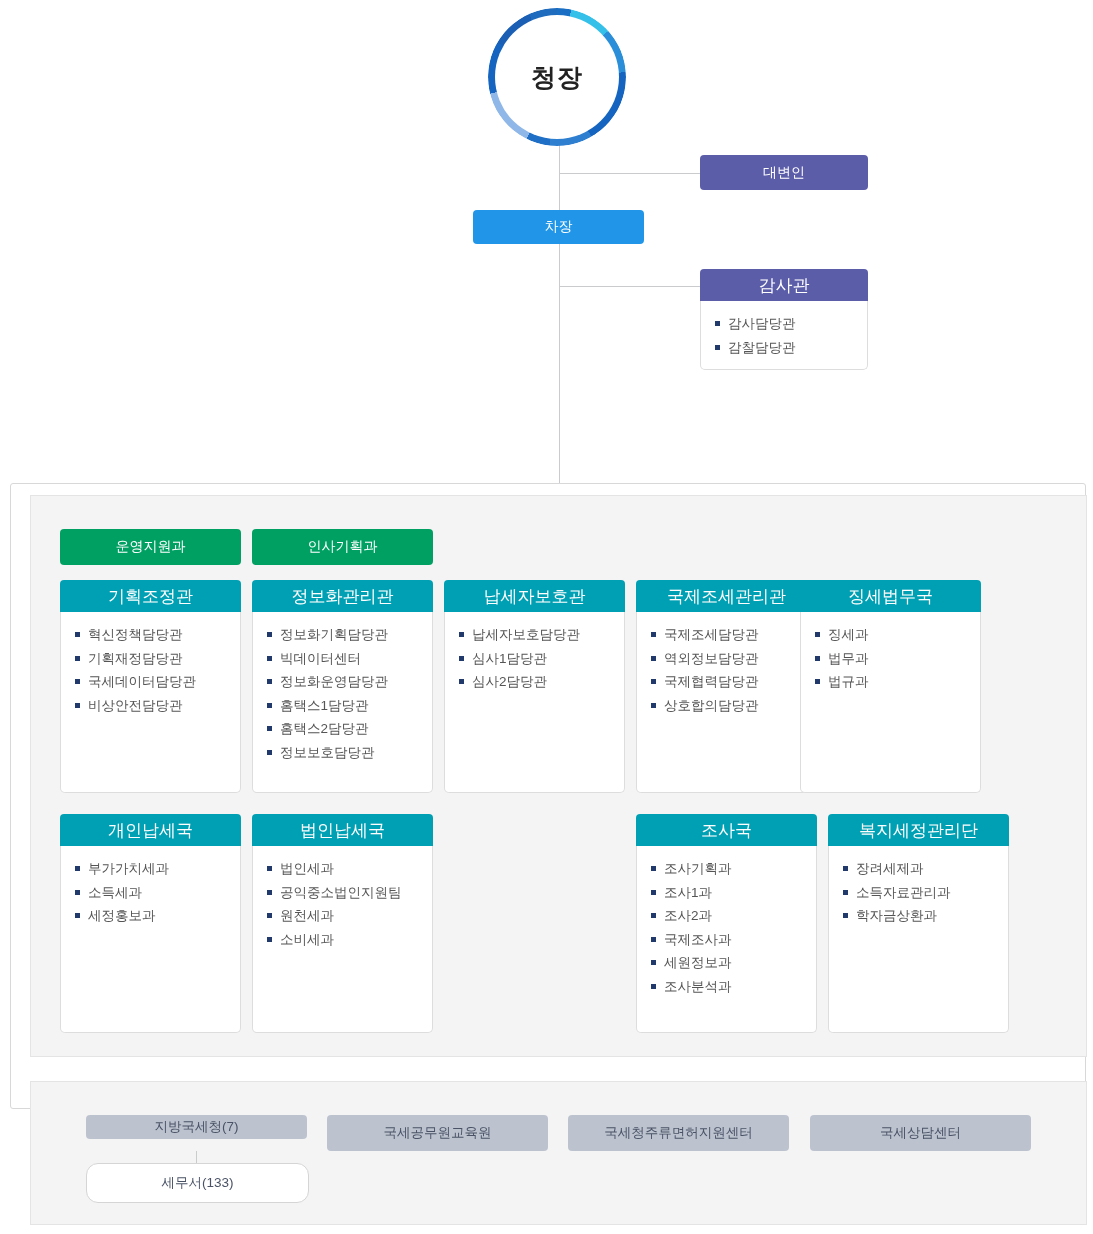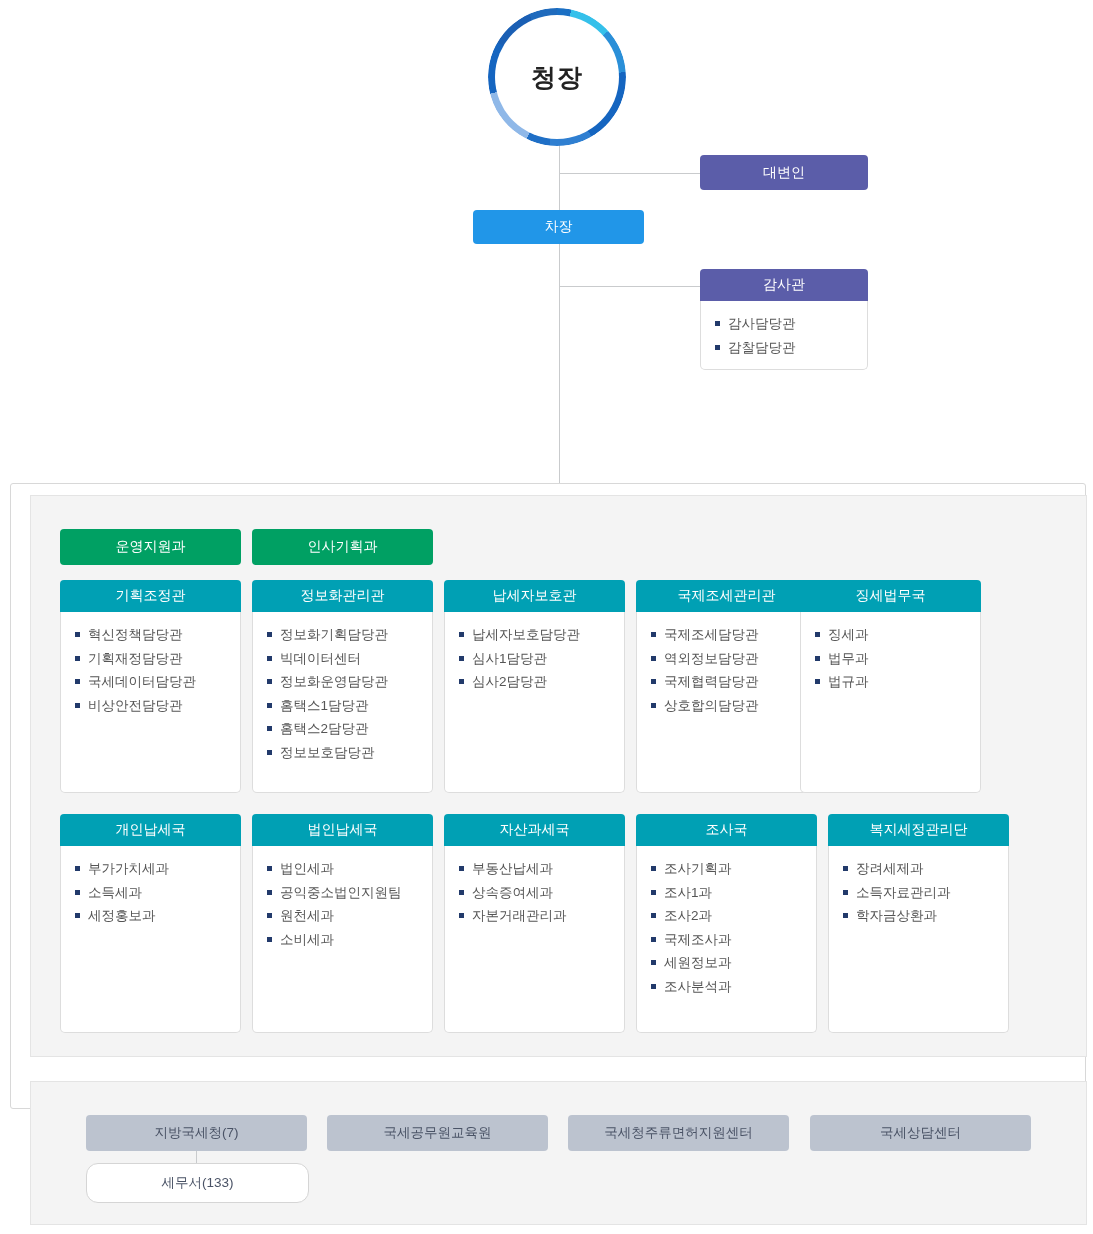--- a/index.html
+++ b/index.html
@@ -60,21 +60,21 @@
   }
   .box-purple{background:#5b5da9;}
   .box-blue{background:#2196e8;}
 
   
   .card{
     position:absolute;box-sizing:border-box;
   }
   .card-head{
     border-radius:4px 4px 0 0;
-    color:#fff;font-size:14px;
+    color:#fff;font-size:17px;
     display:flex;align-items:center;justify-content:center;
     height:32px;
   }
   .card-head.purple{background:#5b5da9;}
   .card-head.teal{background:#00a0b4;}
   .card-body{
     background:#ffffff;
     border:1px solid #dddddd;
     border-top:none;
     border-radius:0 0 5px 5px;
@@ -262,32 +262,20 @@
     <div class="card-body" style="height:187px;">
       <ul>
         <li>법인세과</li>
         <li>공익중소법인지원팀</li>
         <li>원천세과</li>
         <li>소비세과</li>
       </ul>
     </div>
   </div>
 
-  <div class="card" style="left:444px;top:814px;width:181px;">
-    <div class="card-head teal">
-      <span>자산과세국</span>
-    </div>
-    <div class="card-body" style="height:187px;">
-      <ul>
-        <li>부동산납세과</li>
-        <li>상속증여세과</li>
-        <li>자본거래관리과</li>
-      </ul>
-    </div>
-  </div>
 
   <div class="card" style="left:636px;top:814px;width:181px;">
     <div class="card-head teal">
       <span>조사국</span>
     </div>
     <div class="card-body" style="height:187px;">
       <ul>
         <li>조사기획과</li>
         <li>조사1과</li>
         <li>조사2과</li>
@@ -308,21 +296,21 @@
         <li>소득자료관리과</li>
         <li>학자금상환과</li>
       </ul>
     </div>
   </div>
 
   <div class="inner-panel panel-bottom"></div>
 
   <div class="line vline" style="left:196px;top:1151px;height:12px;"></div>
 
-  <div class="gbox" style="left:86px;top:1115px;width:221px;height:36px;">
+  <div class="gbox" style="left:86px;top:1115px;width:221px;height:24px;">
     <span>지방국세청(7)</span>
   </div>
   <div class="gbox" style="left:327px;top:1115px;width:221px;height:36px;">
     <span>국세공무원교육원</span>
   </div>
   <div class="gbox" style="left:568px;top:1115px;width:221px;height:36px;">
     <span>국세청주류면허지원센터</span>
   </div>
   <div class="gbox" style="left:810px;top:1115px;width:221px;height:36px;">
     <span>국세상담센터</span>

